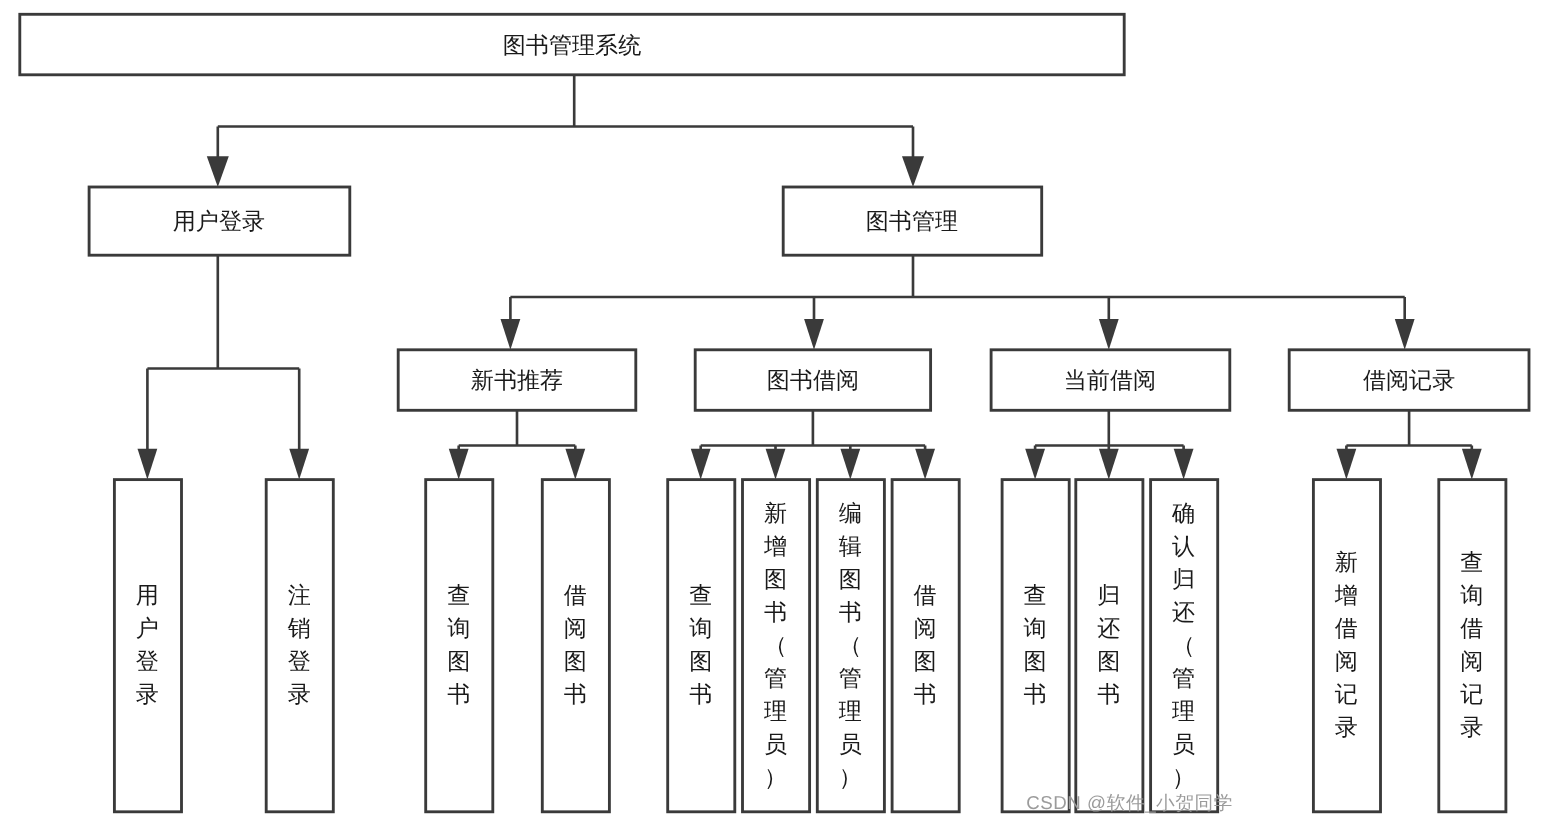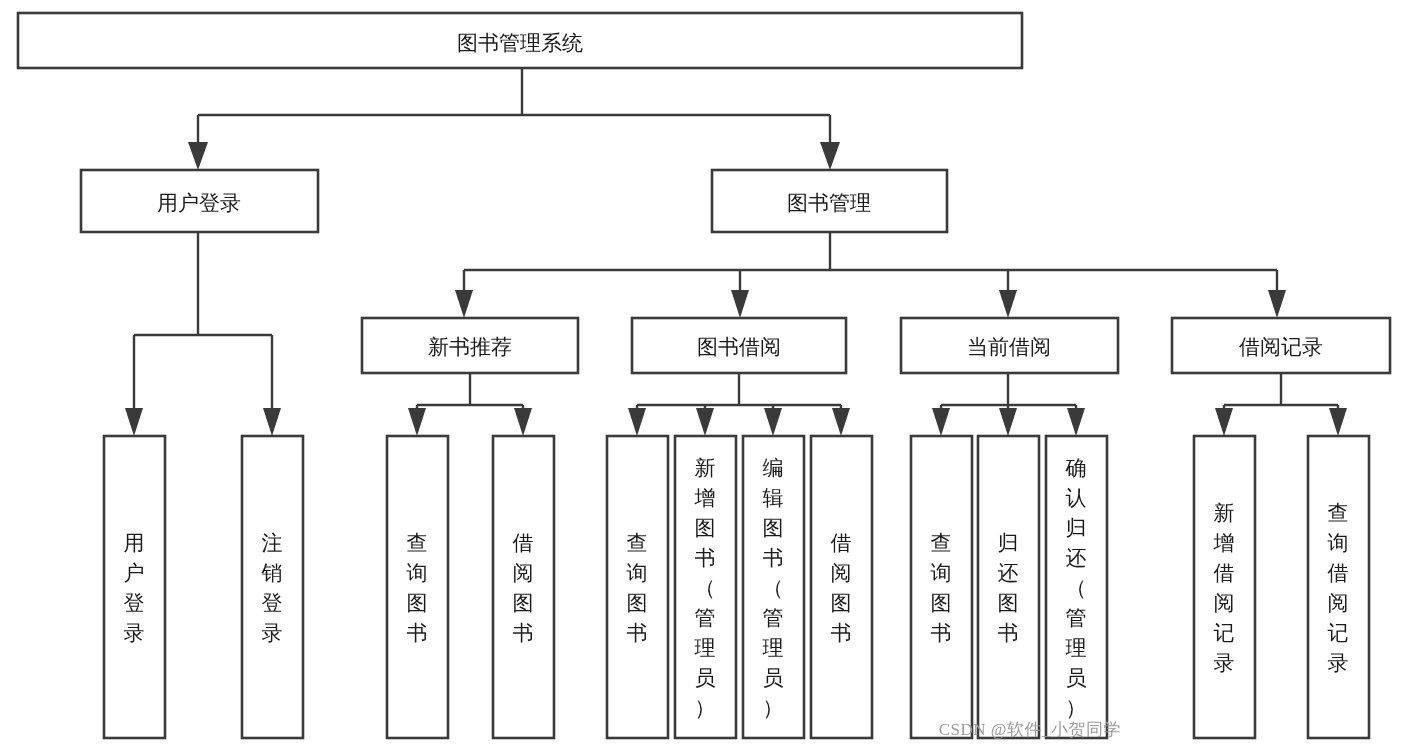--- a/index.html
+++ b/index.html
@@ -52,21 +52,21 @@
   .node-label-vertical {
     fill: #1a1a1a;
     font-family: "Liberation Sans", "DejaVu Sans", sans-serif;
     font-size: 21px;
     text-anchor: middle;
   }
   .watermark {
     position: absolute;
     right: 10px;
     bottom: 6px;
-    font-family: Liberation Serif, serif;
+    font-family: Liberation Sans, sans-serif;
     font-size: 17px;
     color: #9b9b9b;
     white-space: nowrap;
     letter-spacing: 0.5px;
   }
 </style>
 </head>
 <body>
 
 <div id="diagram-root">

